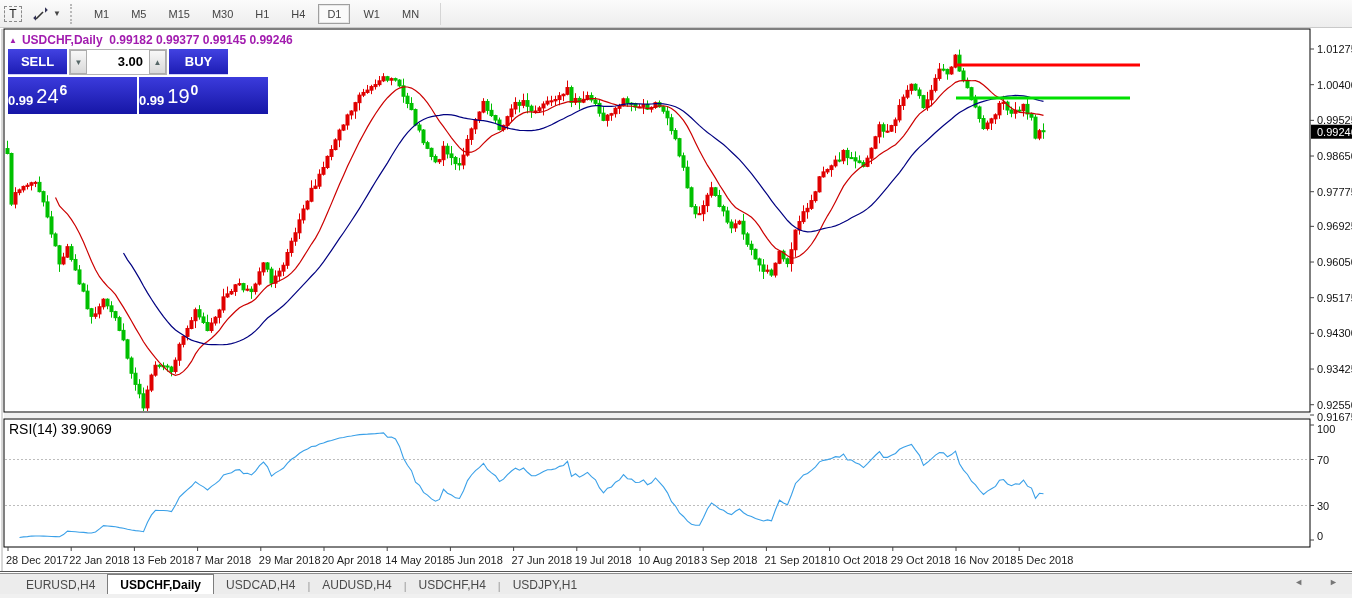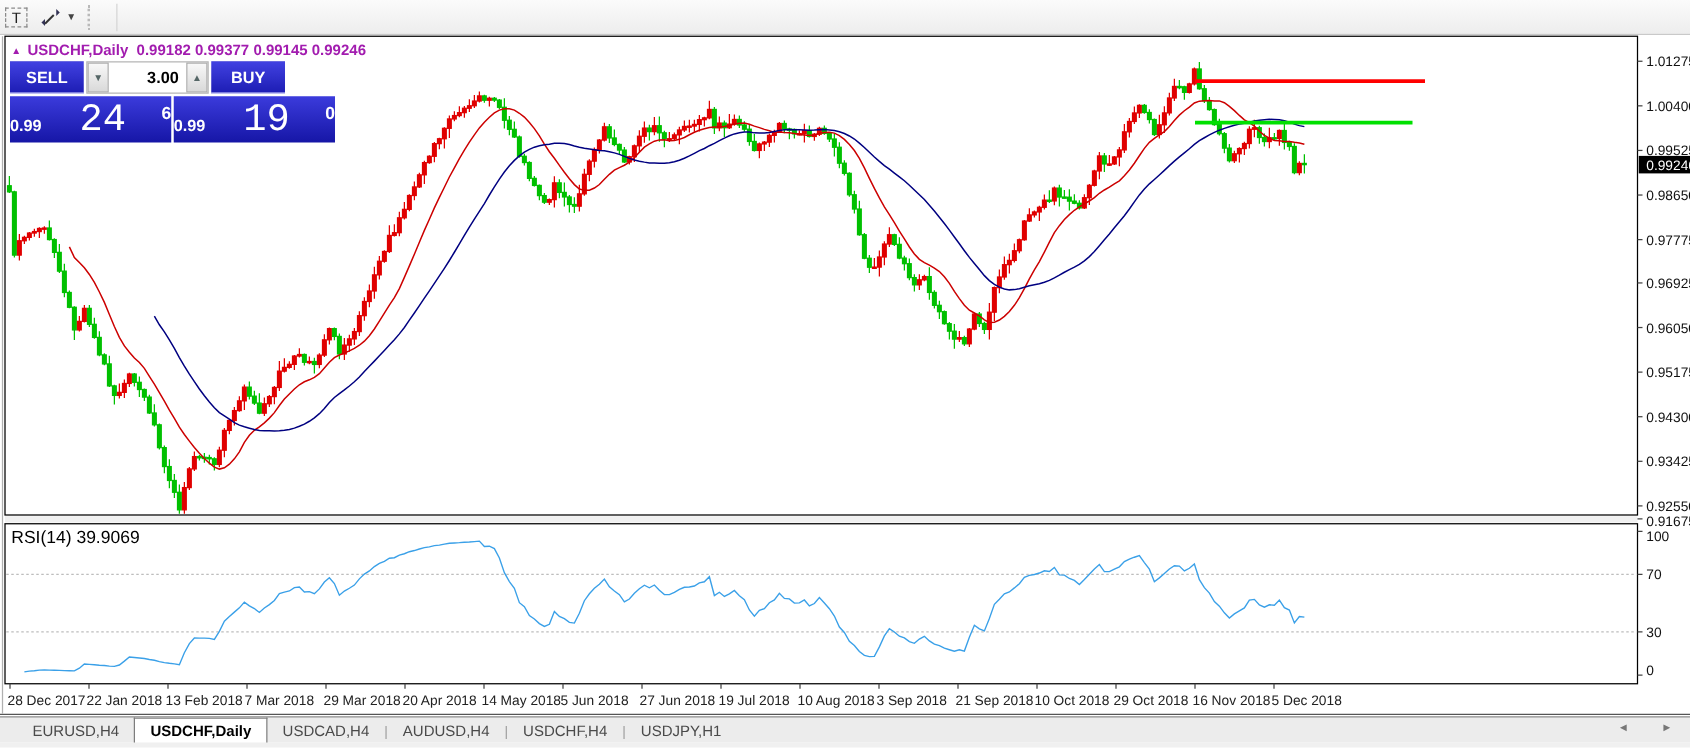--- a/index.html
+++ b/index.html
@@ -36,24 +36,24 @@
             background:linear-gradient(#4242e2,#1d1db4);
             border-bottom:1px solid rgba(255,255,255,.75); line-height:25px; }
   .tp-stepper { width:98px; margin:0 2px; background:#fff; border:1px solid #b5b5b5;
                 display:flex; align-items:stretch; }
   .tp-step-btn { width:17px; background:linear-gradient(#f8f8f8,#d9d9d9); border:1px solid #adadad;
                  font-size:8px; color:#566; display:flex; align-items:center; justify-content:center; }
   .tp-vol { flex:1; font-size:13px; font-weight:bold; color:#000; text-align:right;
             padding-right:6px; line-height:24px;margin-left:20px; }
   .tp-row2 { display:flex; margin-top:2px; height:37px; }
   .tp-price { flex:1; color:#fff; background:linear-gradient(#3b3bdc,#1616a6);
-              display:flex; align-items:flex-end; justify-content:space-between; padding-bottom:3px; }
+              display:flex; align-items:flex-end; justify-content:flex-start; padding-bottom:3px; }
   .tp-price.sell { margin-right:2px; }
   .tp-prefix { font-size:13px; font-weight:bold; margin-right:3px; line-height:20px; }
-  .tp-big { font-size:31px; font-weight:normal; line-height:29px;font-family:Liberation Mono, monospace; }
+  .tp-big { font-size:20px; font-weight:normal; line-height:29px; }
   .tp-sup { font-size:14px; font-weight:bold; line-height:12px; position:relative; top:-15px; margin-left:1px; }
 
   
   .tabbar { position:absolute; left:0; top:573px; width:1352px; height:21px;
             background:#ececec; border-top:1px solid #8e8e8e; display:flex; align-items:center; }
   .tabs { display:flex; align-items:flex-end; margin-left:14px; height:21px; }
   .tab { font-size:12px; color:#4a4a4a; padding:2px 12px 3px 12px; white-space:nowrap; }
   .tab.active { background:#fff; border:1px solid #7d7d7d; border-bottom:none; font-weight:bold;
                 color:#000; height:21px; padding-top:3px; }
   .tab-div { color:#9a9a9a; font-size:11px; padding-bottom:3px; }
@@ -70,20 +70,31 @@
   </div>
   <div class="tool-btn" style="margin-left:6px;">
     <svg width="18" height="16" viewBox="0 0 18 16">
       <path d="M4 13 L11 6" stroke="#333" stroke-width="1.6" fill="none"></path>
       <path d="M11 2 L15 2 L15 6 Z" fill="#335" transform="rotate(45 13 4)"></path>
       <path d="M2 10 L6 10 L6 14 Z" fill="#335" transform="rotate(225 4 12)"></path>
     </svg>
     <span class="caret">▼</span>
   </div>
   <div class="tb-sep"></div>
+  <div id="tf-buttons" style="display:flex;">
+      <div class="tf-btn">M1</div>
+      <div class="tf-btn">M5</div>
+      <div class="tf-btn">M15</div>
+      <div class="tf-btn">M30</div>
+      <div class="tf-btn">H1</div>
+      <div class="tf-btn">H4</div>
+      <div class="tf-btn active">D1</div>
+      <div class="tf-btn">W1</div>
+      <div class="tf-btn">MN</div>
+    </div>
   <div class="tb-endsep"></div>
 </div>
 
 <svg id="chart-svg" width="1352" height="573">
     <rect x="4" y="29" width="1306" height="383" fill="#fff" stroke="#000" stroke-width="1"></rect>
     <rect x="4" y="413" width="1306" height="5" fill="#f0f0f0" stroke="none"></rect>
     <rect x="4" y="419" width="1306" height="128" fill="#fff" stroke="#000" stroke-width="1"></rect>
     <line x1="0" y1="571.5" x2="1352" y2="571.5" stroke="#555" stroke-width="1"></line>
     <defs>
       <clipPath id="mainClip">

